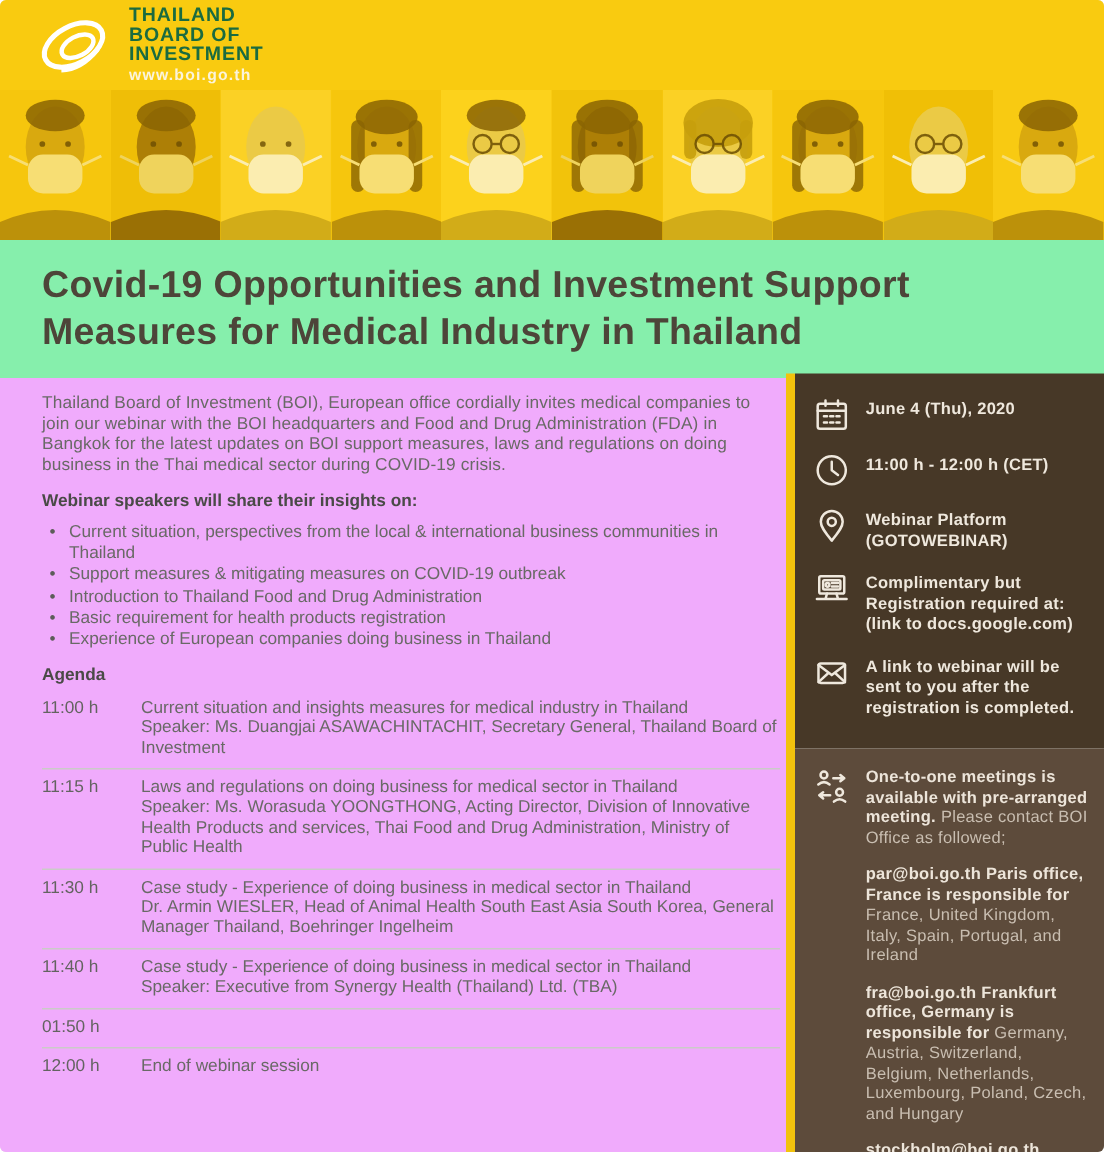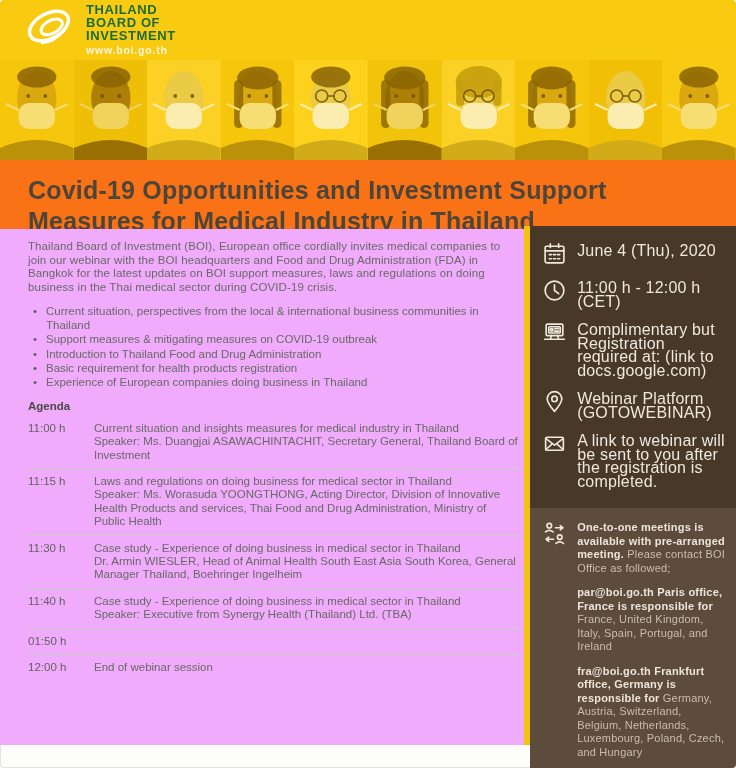--- a/index.html
+++ b/index.html
@@ -5,33 +5,33 @@
   * { margin:0; padding:0; box-sizing:border-box; }
   html,body { background:#ffffff; }
   body { font-family:"Liberation Sans","DejaVu Sans",sans-serif; }
   .page {
     position:relative; width:736px; height:768px; overflow:hidden;
     background:#FDFDFB; box-shadow:inset 0 0 0 1px #e2e2e0; border-radius:4px;
   }
 
   
   .header { height:60px; background:#F9CB10; display:flex; align-items:center; padding-left:20px; }
-  .logo { display:flex; gap:8px; }
+  .logo { display:flex; align-items:center; gap:8px; }
   .logo-swoosh { width:58px; height:46px; }
   .logo-text { line-height:13px; }
   .logo-text .green { color:#1A6B40; font-weight:700; font-size:13px; letter-spacing:.6px; }
   .logo-text .url { color:#FBF4DC; font-weight:700; font-size:10.5px; letter-spacing:.8px; margin-top:2px; }
 
   
   .banner { height:100px; display:flex; background:#F7C80E; }
   .face-col { flex:1 1 0; position:relative; overflow:hidden; }
   .face-col svg { display:block; width:100%; height:100%; }
 
   
-  .title-band { height:69px; background:#f97316; padding:15px 28px 0 28px; }
+  .title-band { height:92px; background:#86efac; padding:15px 28px 0 28px; }
   .title-band h1 { font-size:25px; line-height:31px; font-weight:600; color:#4D4539; letter-spacing:.2px; }
 
   
   .content-row { display:flex; height:516px; }
   .main { width:589px; background:#f0abfc; padding:11px 4px 0 28px; color:#696966; }
   .main p.intro { font-size:11.5px; line-height:13.6px; letter-spacing:.1px; margin-bottom:11px; }
   .sec-heading { font-size:11.5px; font-weight:700; color:#4A4A47; margin-bottom:9px; }
   ul.insights { list-style:none; margin-bottom:10px; }
   ul.insights li { display:flex; font-size:11.5px; line-height:13.4px; margin-bottom:1px; }
   ul.insights li .dot { width:18px; flex:0 0 18px; text-align:left; padding-left:5px; color:#5c5c59; }
@@ -42,21 +42,21 @@
   .agenda-desc { flex:1; font-size:11.5px; line-height:13.4px; color:#696966; }
   .agenda-desc p.italic { }
 
   
   .sidebar { width:239px; display:flex; flex-direction:column; border-left:6px solid #F2C20D; margin-top:-3px; }
   .sidebar-top { background:#473827; padding:15px 10px 8px 12px; flex:0 0 202px; }
   .sidebar-bottom { background:#5D4B3B; padding:13px 10px 8px 12px; flex:1; }
   .info-item { display:flex; gap:9px; margin-bottom:12px; }
   .info-icon { flex:0 0 26px; }
   .info-icon svg { width:25px; height:25px; display:block; }
-  .info-text { font-size:16px; line-height:13.5px; font-weight:400; color:#EFE8DD; letter-spacing:.2px; padding-top:3px; }
+  .info-text { font-size:11px; line-height:13.5px; font-weight:700; color:#EFE8DD; letter-spacing:.2px; padding-top:3px; }
   .meet-head { display:flex; gap:9px; }
   .meet-text { font-size:11px; line-height:13.5px; letter-spacing:.2px; }
   .meet-text b { color:#EDE5DA; }
   .meet-text .dim { color:#C9BEB1; font-weight:400; }
   .office { margin:11px 0 0 35px; font-size:11px; line-height:13.5px; letter-spacing:.2px; }
   .office b { color:#EDE5DA; }
   .office .dim { color:#C9BEB1; }
 
   .icon-stroke { stroke:#EFE8DD; fill:none; stroke-width:1.6; stroke-linecap:round; stroke-linejoin:round; }
 </style>
@@ -222,20 +222,21 @@
     </div>
 
   <div class="title-band">
     <h1>Covid-19 Opportunities and Investment Support Measures for Medical Industry in Thailand</h1>
   </div>
 
   <div class="content-row">
 
     <div class="main">
       <p class="intro">Thailand Board of Investment (BOI), European office cordially invites medical companies to join our webinar with the BOI headquarters and Food and Drug Administration (FDA) in Bangkok for the latest updates on BOI support measures, laws and regulations on doing business in the Thai medical sector during COVID-19 crisis.</p>
+      <div class="sec-heading">Webinar speakers will share their insights on:</div>
       <ul class="insights">
           <li>
             <span class="dot">•</span>
             <span>Current situation, perspectives from the local &amp; international business communities in Thailand</span>
           </li>
           <li>
             <span class="dot">•</span>
             <span>Support measures &amp; mitigating measures on COVID-19 outbreak</span>
           </li>
           <li>
@@ -306,41 +307,41 @@
             <div class="info-text">June 4 (Thu), 2020</div>
           </div>
           <div class="info-item">
             <div class="info-icon">
               <svg viewBox="0 0 24 24" class="icon-stroke">
                 <circle cx="12" cy="12" r="9"></circle>
                 <path d="M12 12 L12 6.5 M12 12 L16 15"></path>
               </svg>
             </div>
             <div class="info-text">11:00 h - 12:00 h (CET)</div>
+          </div>
+          <div class="info-item">
+            <div class="info-icon">
+              <svg viewBox="0 0 24 24" class="icon-stroke">
+                <path d="M12 21.5 C 7 15.5 5 12.5 5 9.5 a7 7 0 0 1 14 0 c0 3 -2 6 -7 12 z"></path>
+                <circle cx="12" cy="9.5" r="2.6"></circle>
+              </svg>
+            </div>
+            <div class="info-text">Webinar Platform (GOTOWEBINAR)</div>
           </div>
           <div class="info-item">
             <div class="info-icon">
               <svg viewBox="0 0 24 24" class="icon-stroke">
                 <rect x="4" y="4" width="16" height="11" rx="1"></rect>
                 <rect x="6.5" y="6.5" width="11" height="6" rx="0.8"></rect>
                 <circle cx="9.3" cy="9.5" r="1.2"></circle>
                 <path d="M12 8.3 h4 M12 10.6 h4"></path>
                 <path d="M2.5 18.5 h19 M9 15 l-1 3.5 M15 15 l1 3.5"></path>
               </svg>
             </div>
             <div class="info-text">Complimentary but Registration required at: (link to docs.google.com)</div>
-          </div>
-          <div class="info-item">
-            <div class="info-icon">
-              <svg viewBox="0 0 24 24" class="icon-stroke">
-                <path d="M12 21.5 C 7 15.5 5 12.5 5 9.5 a7 7 0 0 1 14 0 c0 3 -2 6 -7 12 z"></path>
-                <circle cx="12" cy="9.5" r="2.6"></circle>
-              </svg>
-            </div>
-            <div class="info-text">Webinar Platform (GOTOWEBINAR)</div>
           </div>
           <div class="info-item">
             <div class="info-icon">
               <svg viewBox="0 0 24 24" class="icon-stroke">
                 <rect x="3.5" y="6" width="17" height="12.5" rx="1.5"></rect>
                 <path d="M3.5 7 L12 13.5 L20.5 7"></path>
                 <path d="M3.5 18 L9.5 12.5 M20.5 18 L14.5 12.5"></path>
               </svg>
             </div>
             <div class="info-text">A link to webinar will be sent to you after the registration is completed.</div>

